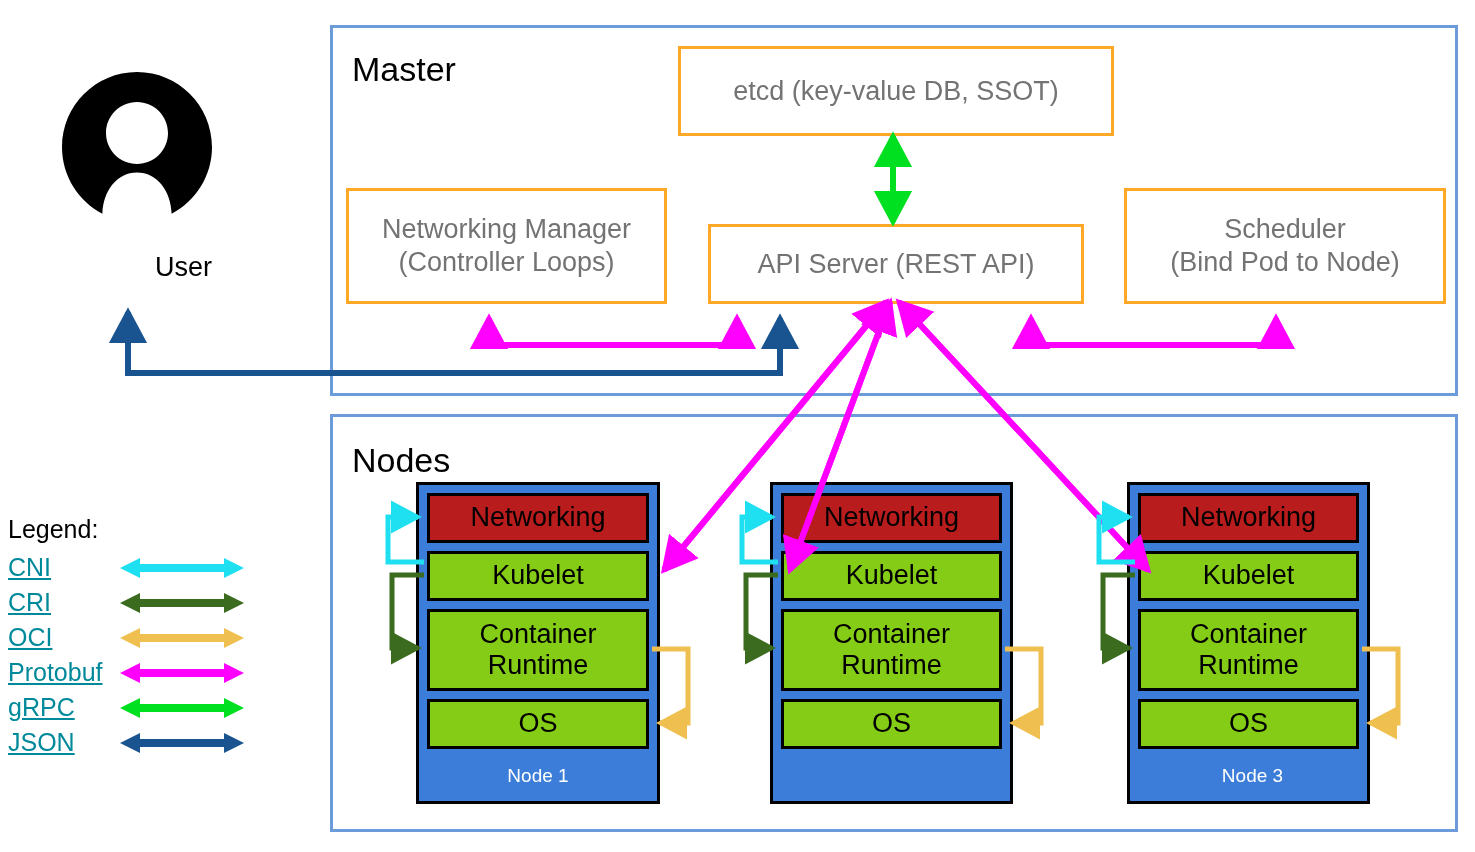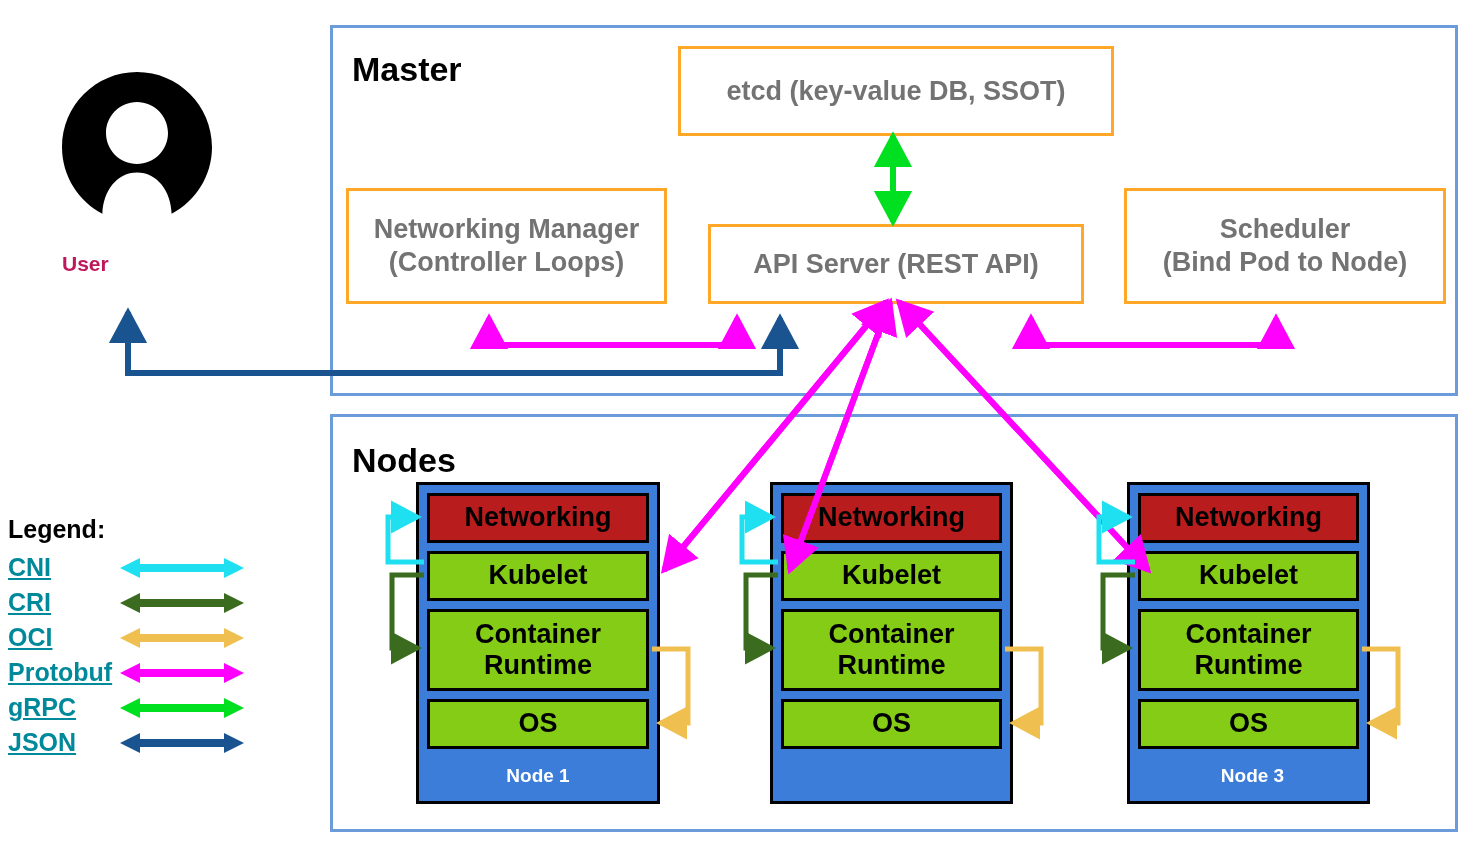--- a/index.html
+++ b/index.html
@@ -1,39 +1,39 @@
 <!DOCTYPE html>
 <html><head>
 <meta charset="utf-8">
 <style>
   html,body{margin:0;padding:0;background:#fff;}
   body{width:1475px;height:852px;position:relative;overflow:hidden;
        font-family:"Liberation Sans","DejaVu Sans",sans-serif;}
-  #stage{position:absolute;left:0;top:0;width:1475px;height:852px;font-weight:bold;}
+  #stage{position:absolute;left:0;top:0;width:1475px;height:852px;}
   svg.layer{position:absolute;left:0;top:0;width:1475px;height:852px;overflow:visible;}
   #svg-connectors{z-index:5;pointer-events:none;}
 
   .frame{position:absolute;border:3px solid #6B9BD8;background:transparent;z-index:1;}
   .frame-title{position:absolute;font-size:34px;color:#000;z-index:3;white-space:nowrap;}
 
   .obox{position:absolute;border:3px solid #FFA726;background:#fff;z-index:4;
         display:flex;align-items:center;justify-content:center;text-align:center;
         font-size:27px;color:#737373;line-height:1.22;}
 
   .node{position:absolute;background:#3B7DD8;border:3px solid #000;z-index:4;
         box-sizing:border-box;}
   .node-inner{position:absolute;left:8px;right:8px;border:3px solid #000;
         background:#84cc16;box-sizing:border-box;display:flex;align-items:center;
         justify-content:center;text-align:center;font-size:27px;color:#000;line-height:1.15;}
   .node-inner.net{background:#b91c1c;}
   .node-label{position:absolute;left:0;right:0;text-align:center;color:#fff;
         font-size:19px;}
 
   #user-avatar{position:absolute;z-index:4;}
-  #user-caption{position:absolute;font-size:21px;color:#be185d;text-align:left;z-index:4;}
+  #user-caption{position:absolute;font-size:27px;color:#000000;text-align:right;z-index:4;}
 
   #legend{position:absolute;z-index:6;}
   #legend-title{position:absolute;left:0;top:0;font-size:25px;color:#000;}
   .legend-row{position:absolute;height:30px;}
   .legend-label{position:absolute;left:0;top:0;font-size:25px;color:#00899B;
         text-decoration:underline;white-space:nowrap;}
   .legend-arrow{position:absolute;left:112px;top:4px;width:124px;height:22px;}
 </style>
 </head>
 <body>

